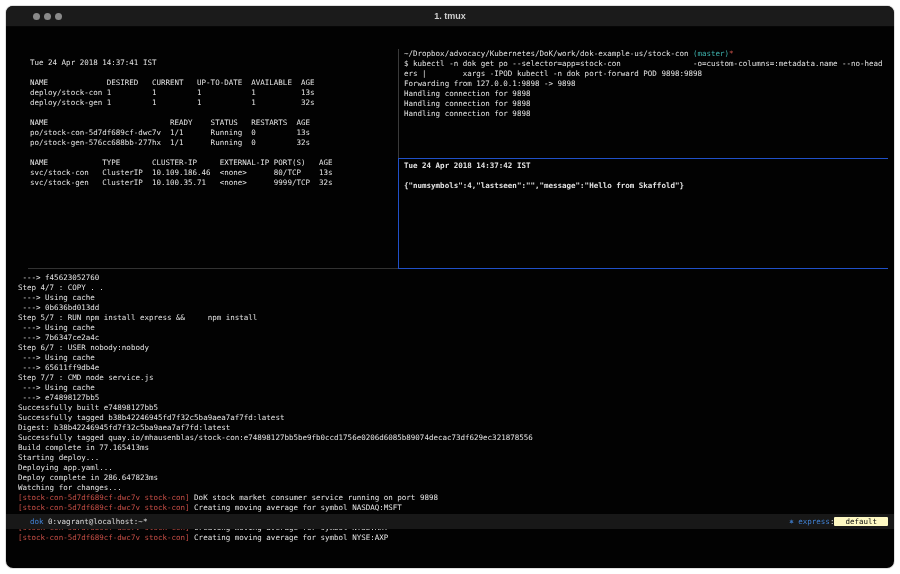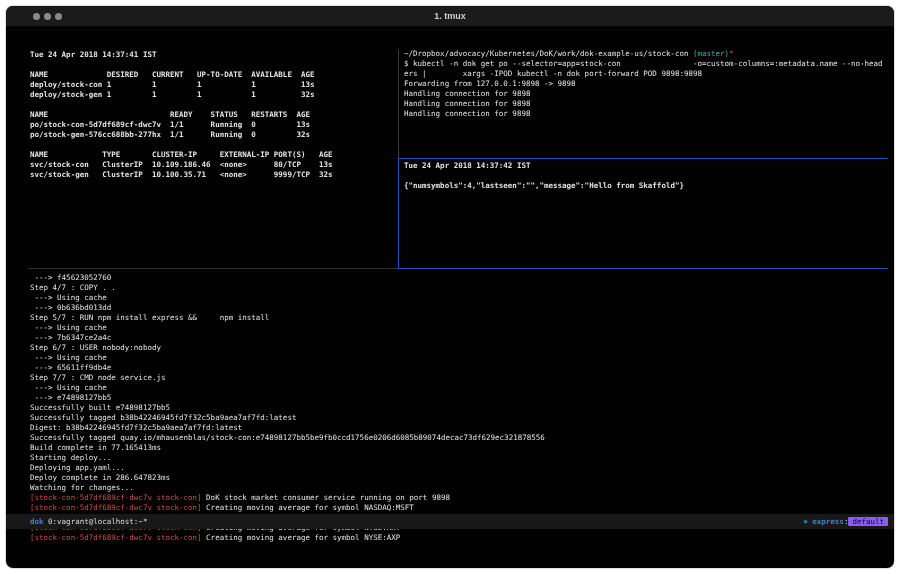--- a/index.html
+++ b/index.html
@@ -23,41 +23,41 @@
     position:absolute; left:0; right:0; top:5px; text-align:center;
     color:#cfcfcf; font:bold 9px "Liberation Sans", sans-serif;
   }
   .term { position:absolute; left:0; top:21px; right:0; bottom:0; }
   pre.pane {
     margin:0; position:absolute; white-space:pre;
     font-family:"DejaVu Sans Mono", monospace;
     font-size:7.5px; line-height:10px; color:#e4e4e4;
   }
   pre.pane div { height:auto; }
-  .pane-top-left   { left:24px;  top:23px;  width:366px; height:218px;font-weight:bold; }
+  .pane-top-left   { left:24px;  top:31px;  width:366px; height:218px; }
   .pane-tr-upper   { left:398px; top:12px;  width:484px; height:108px; }
   .pane-tr-lower   { left:398px; top:134px; width:484px; height:106px;font-weight:bold; }
-  .pane-bottom     { left:24px;  top:246px; width:858px; height:262px; line-height:9.65px; }
+  .pane-bottom     { left:12px;  top:246px; width:858px; height:262px; line-height:9.65px; }
   .cyan { color:#3fb5b0; }
   .red  { color:#c85048; }
   .divider { position:absolute; }
   .div-v-gray  { left:392px; top:22px;  width:1px;  height:109px; background:#3a3a3a; }
   .div-v-blue  { left:392px; top:131px; width:1px;  height:111px; background:#2050c8; }
   .div-h-right { left:392px; top:131px; width:490px; height:1px;  background:#2050c8; }
   .div-h-bot-gray { left:22px;  top:241px; width:370px; height:1px; background:#323232; }
   .div-h-bot-blue { left:392px; top:241px; width:490px; height:1px; background:#2050c8; }
   .statusbar {
     position:absolute; left:0; right:0; top:508px; height:15px;
     background:#181818; font-size:7.5px; line-height:15px; color:#dcdcdc;
   }
   .status-left  { position:absolute; left:24px; top:0; white-space:pre; }
   .status-right { position:absolute; right:6px; top:0; white-space:pre; }
-  .sblue { color:#4183d7; font-weight:bold; }
+  .sblue { color:#4183d7; font-weight:normal; }
   .swhite { color:#dcdcdc; }
-  .chip { background:#8b5cf6; color:#0a0a0a; padding:0 4px; border-radius:1px; }
+  .chip { background:#fef9c3; color:#0a0a0a; padding:0 11px; border-radius:1px; }
 </style>
 </head>
 <body>
 
 <div class="window">
 
   <div class="titlebar">
     <div class="lights">
       <span class="light"></span>
       <span class="light"></span>

